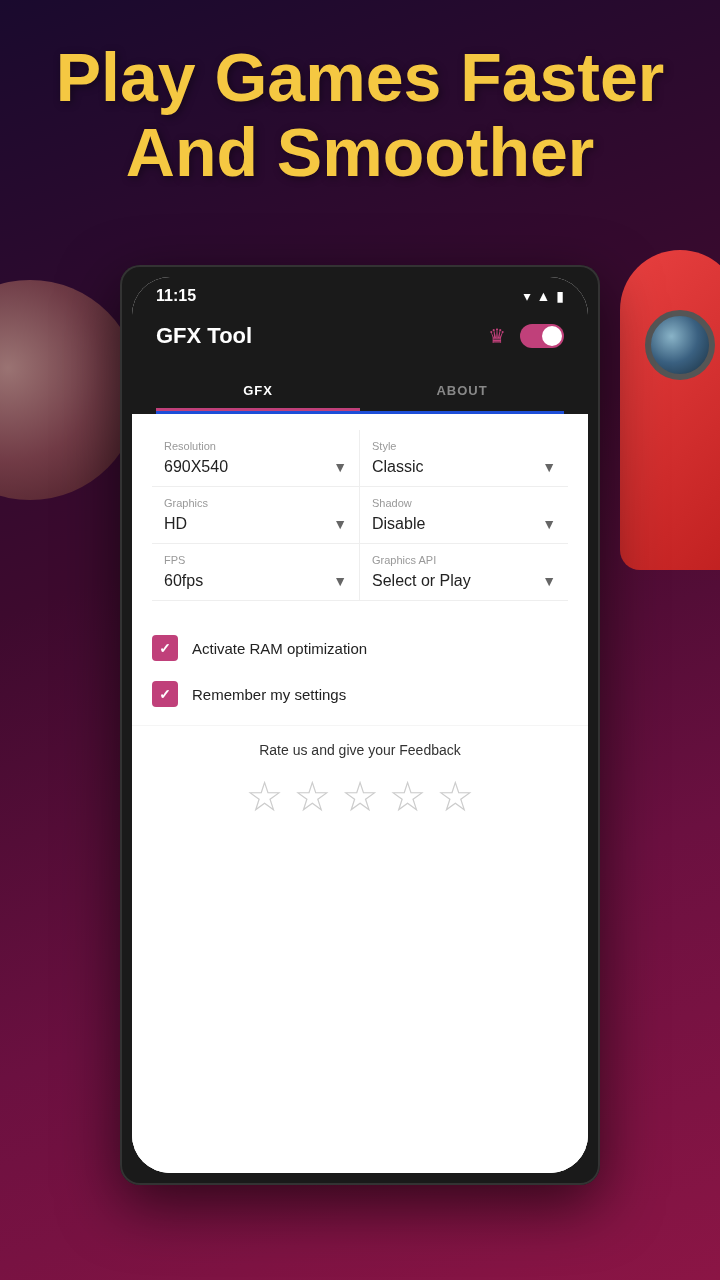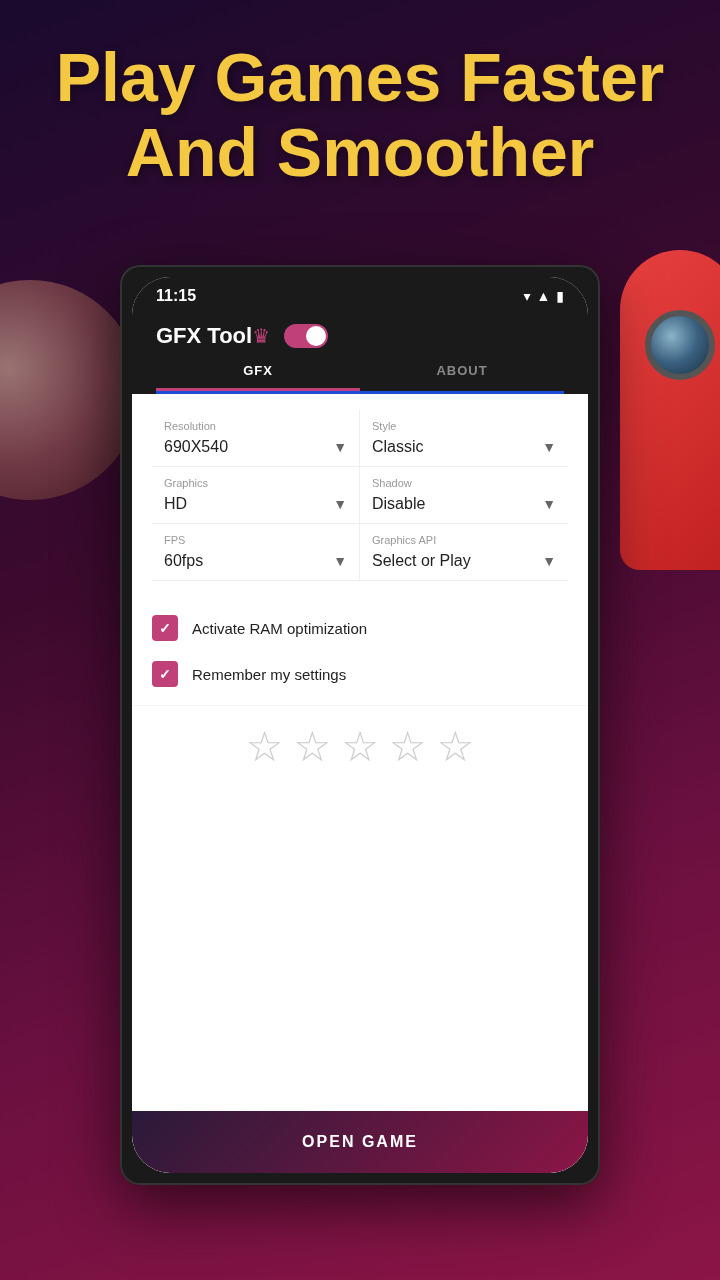--- a/index.html
+++ b/index.html
@@ -120,22 +120,23 @@
     }
 
     
     .app-header {
       background: #1a1a1a;
       padding: 10px 24px 0;
       flex-shrink: 0;
     }
     .app-title-row {
       display: flex;
-      align-items: center;
-      margin-bottom: 4px;
+      justify-content: space-between;
+      align-items: center;
+      margin-bottom: 24px;
     }
     .app-title {
       color: #fff;
       font-size: 22px;
       font-weight: 700;
     }
     .header-icons {
       display: flex;
       align-items: center;
       gap: 14px;
@@ -409,29 +410,29 @@
           </div>
           <div class="checkbox-row">
             <div class="checkbox-box">
               <span class="checkbox-check">✓</span>
             </div>
             <span class="checkbox-label">Remember my settings</span>
           </div>
         </div>
 
         <div class="rating-section">
+          <div class="rating-text">Rate us and give your Feedback</div>
           <div class="stars-row">
             <span class="star">☆</span>
             <span class="star">☆</span>
             <span class="star">☆</span>
             <span class="star">☆</span>
             <span class="star">☆</span>
           </div>
         </div>
 
         <div class="spacer"></div>
 
-        <div class="open-game-btn">OPEN GAME</div>
 
       </div>
     </div>
   </div>
 </div>
 
 </body></html>

